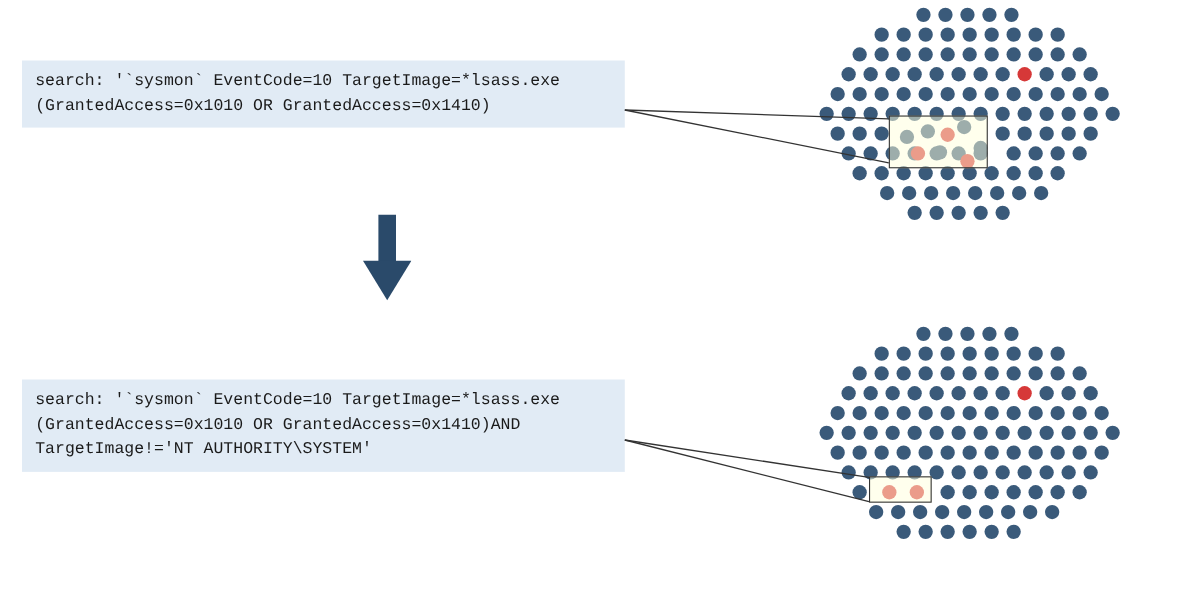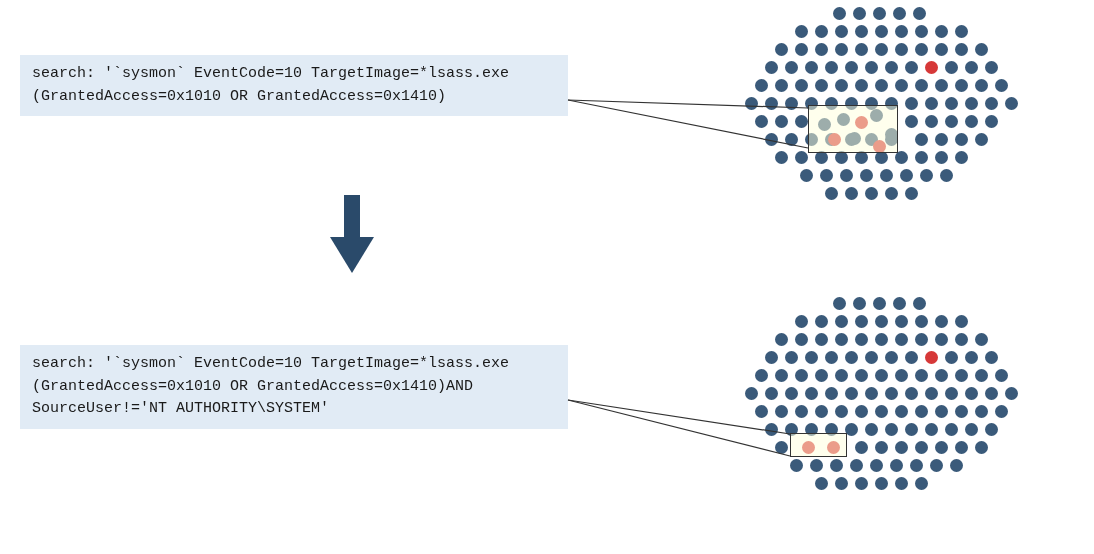--- a/index.html
+++ b/index.html
@@ -70,21 +70,21 @@
     }
   </style>
 </head>
 <body>
 
 <div class="query-box query-1"><span>search: '`sysmon` EventCode=10 TargetImage=*lsass.exe</span>
 <span>(GrantedAccess=0x1010 OR GrantedAccess=0x1410)</span></div>
 
 <div class="query-box query-2"><span>search: '`sysmon` EventCode=10 TargetImage=*lsass.exe</span>
 <span>(GrantedAccess=0x1010 OR GrantedAccess=0x1410)AND</span>
-<span>SourceUser!='NT AUTHORITY\SYSTEM'</span></div>
+<span>TargetImage!='NT AUTHORITY\SYSTEM'</span></div>
 
 <svg class="arrow-down" width="44" height="80">
   <rect x="14" y="0" width="16" height="45" fill="#2a4a6a"></rect>
   <polygon points="0,42 44,42 22,78" fill="#2a4a6a"></polygon>
 </svg>
 
 <div class="cluster cluster-1">
   <div id="cluster1-dots">
       <div class="dot dot-blue" style="left: 88px; top: 2px;"></div>
       <div class="dot dot-blue" style="left: 108px; top: 2px;"></div>

